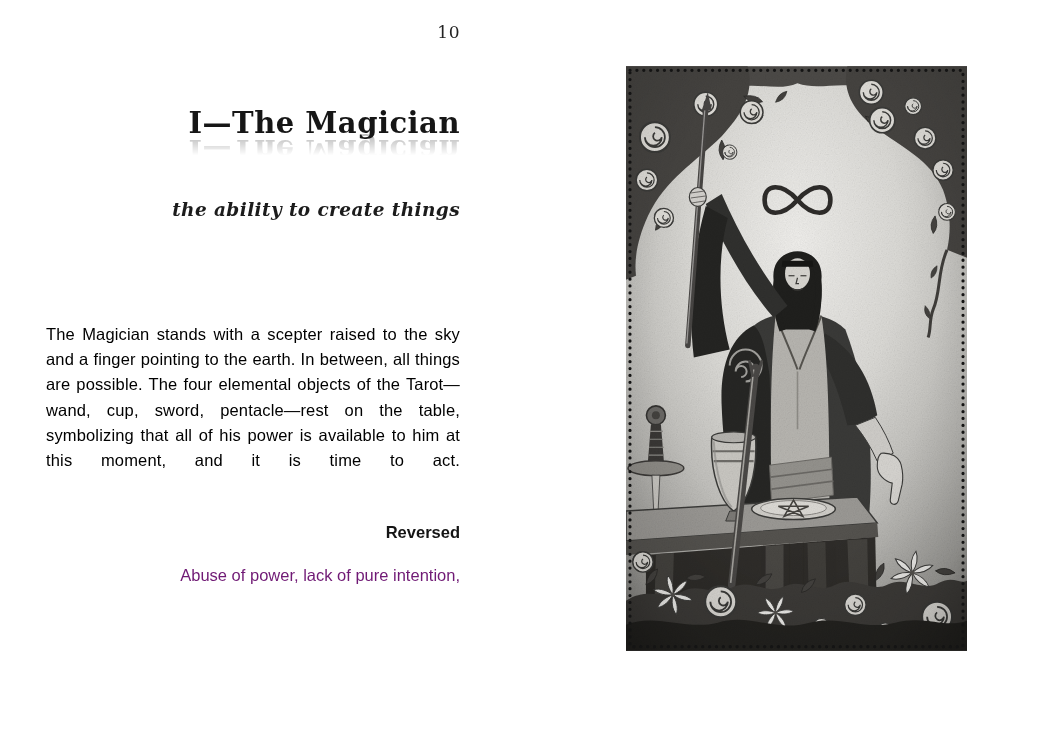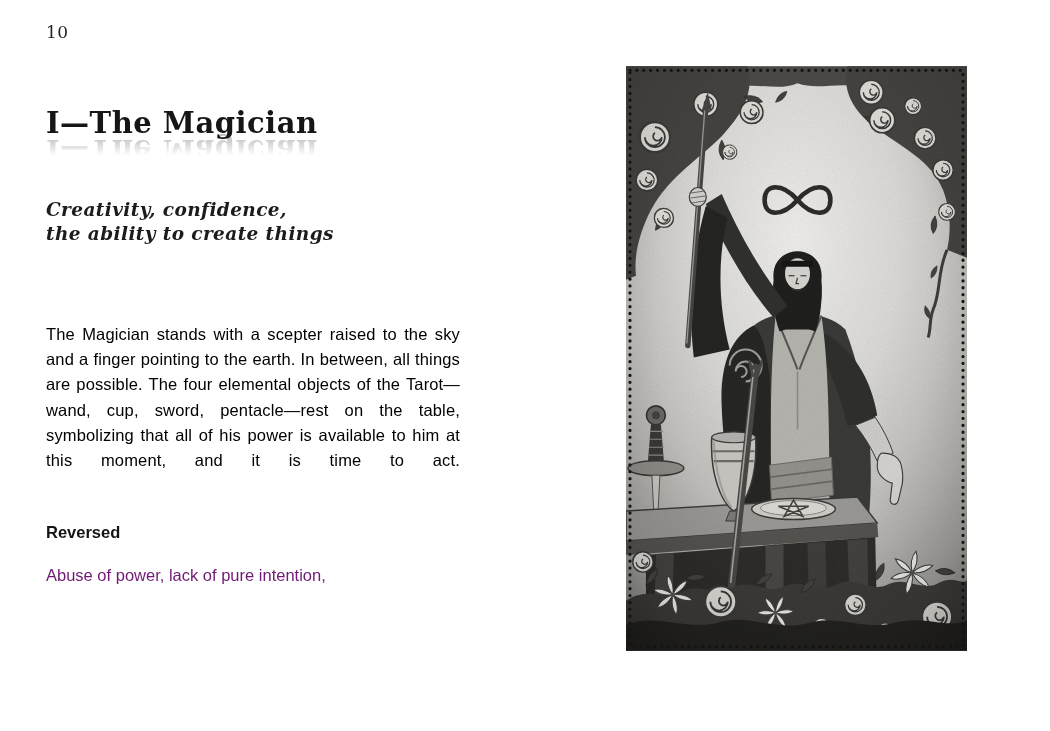--- a/index.html
+++ b/index.html
@@ -1,19 +1,19 @@
 <!DOCTYPE html>
 <html><head>
 <meta charset="utf-8">
 <style>
   html,body{margin:0;padding:0;background:#ffffff;}
   #spread{position:relative;width:1050px;height:731px;background:#ffffff;overflow:hidden;
           font-family:"Liberation Sans",sans-serif;color:#1e1e1e;}
   
-  .lp-col{position:absolute;left:46px;width:414px;text-align:left;}
+  .lp-col{position:absolute;left:46px;width:414px;text-align:right;}
   #page-number{top:22px;font-family:"DejaVu Serif",serif;font-size:17px;letter-spacing:.5px;color:#232323;}
   #title-wrap{top:108px;}
   #title{font-family:"DejaVu Serif",serif;font-size:29px;font-weight:600;letter-spacing:.5px;color:#161616;line-height:1.1;}
   #title-reflection{font-family:"DejaVu Serif",serif;font-size:29px;font-weight:600;letter-spacing:.5px;color:#161616;
     line-height:1.1;transform:scaleY(-1);margin-top:-7px;opacity:.38;
     -webkit-mask-image:linear-gradient(to bottom,rgba(0,0,0,0) 30%,rgba(0,0,0,.85) 100%);
     mask-image:linear-gradient(to bottom,rgba(0,0,0,0) 30%,rgba(0,0,0,.85) 100%);}
   #subtitle{top:198px;font-family:"DejaVu Serif",serif;font-style:italic;font-weight:700;
     font-size:18.5px;line-height:23.5px;letter-spacing:.4px;color:#1c1c1c;}
   #description{top:322px;text-align:justify;font-size:16.5px;line-height:25.2px;color:#000000;letter-spacing:.15px;}
@@ -32,21 +32,20 @@
 
   <div>
     <div id="page-number" class="lp-col">10</div>
 
     <div id="title-wrap" class="lp-col">
       <div id="title">I—The Magician</div>
       <div id="title-reflection" aria-hidden="true">I—The Magician</div>
     </div>
 
     <div id="subtitle" class="lp-col">
-      <div>Creativity, confidence,</div>
       <div>the ability to create things</div>
     </div>
 
     <div id="description" class="lp-col">The Magician stands with a scepter raised to the sky and a finger pointing to the earth. In between, all things are possible. The four elemental objects of the Tarot—wand, cup, sword, pentacle—rest on the table, symbolizing that all of his power is available to him at this moment, and it is time to act.</div>
 
     <div id="reversed-block" class="lp-col">
       <div id="reversed-heading">Reversed</div>
       <div class="reversed-line">Abuse of power, lack of pure intention,</div>
     </div>
   </div>

